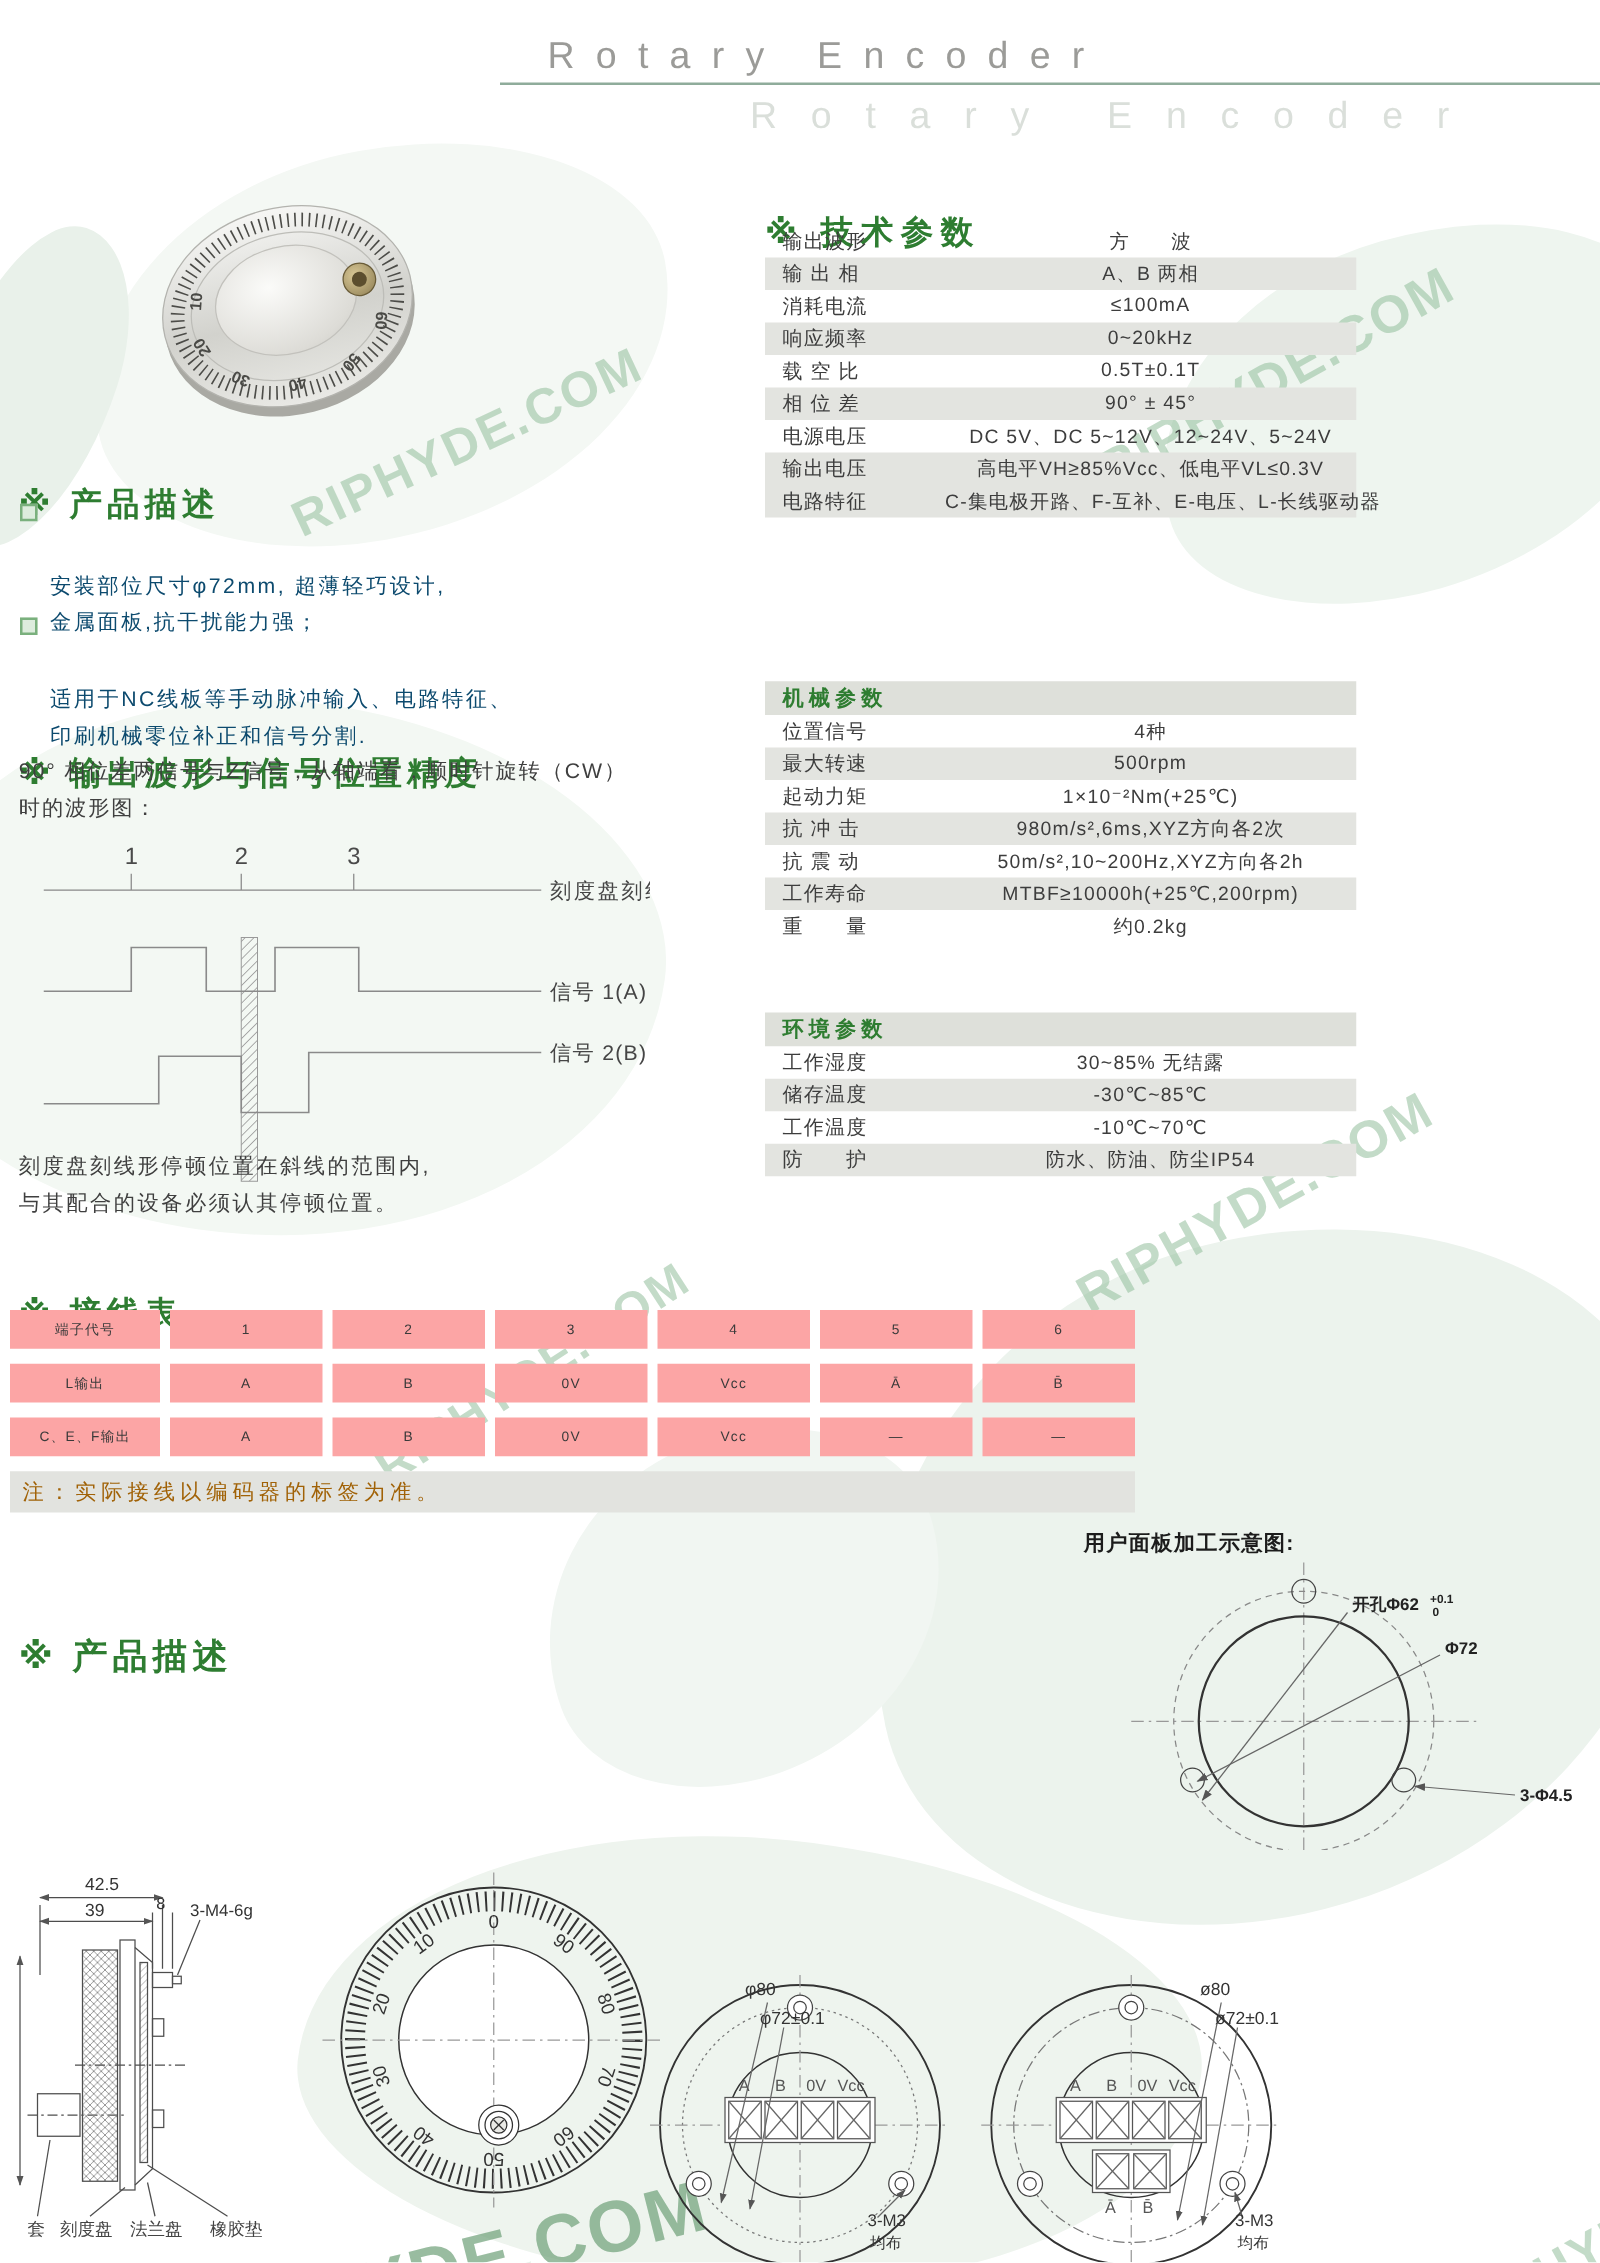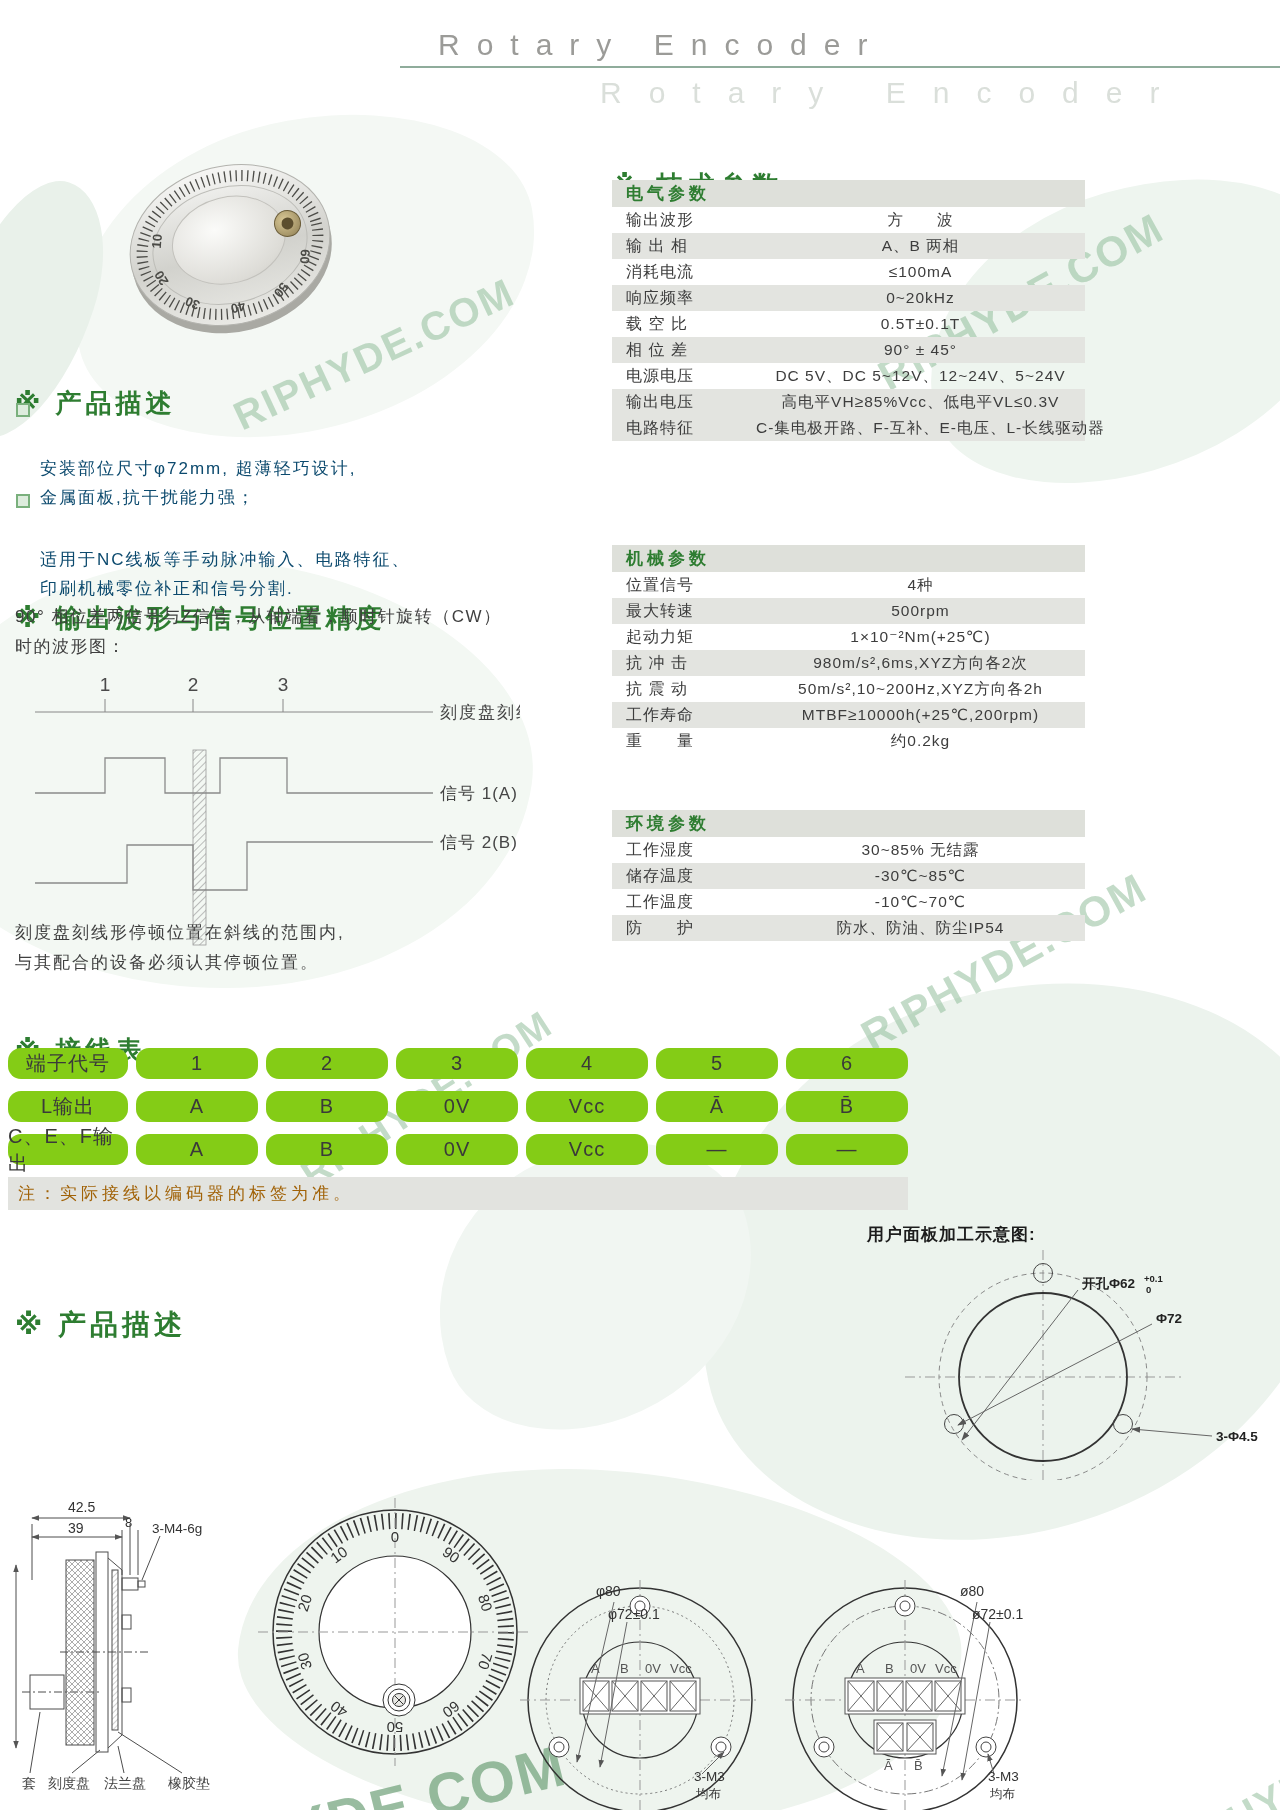--- a/index.html
+++ b/index.html
@@ -49,22 +49,22 @@
   .prow .lbl{width:130px;padding-left:14px;letter-spacing:1px;white-space:pre;flex:none;}
   .prow .val{flex:1;text-align:center;letter-spacing:1px;white-space:pre;font-size:15.5px;}
 
   
   .intro{position:absolute;left:15px;top:602px;width:492px;font-size:17px;line-height:30px;letter-spacing:1.5px;color:#3f3f3f;}
   .wfnote{position:absolute;left:15px;top:918px;width:500px;font-size:17px;line-height:30px;letter-spacing:2px;color:#3f3f3f;white-space:pre-line;}
 
   
   .wtable{position:absolute;left:8px;top:1048px;width:900px;}
   .wrow{display:flex;gap:8px;margin-bottom:12px;}
-  .wcell{height:31px;background:#84cc16;display:flex;align-items:center;justify-content:center;
-         font-size:20px;color:#3a3a3a;letter-spacing:1px;border-radius:13px;}
+  .wcell{height:31px;background:#fca5a5;display:flex;align-items:center;justify-content:center;
+         font-size:11px;color:#3a3a3a;letter-spacing:1px;}
   .wcell.hd{width:120px;flex:none;}
   .wcell.c{flex:1;}
   .wnote{width:900px;height:33px;background:#e2e3df;display:flex;align-items:center;
          font-size:17px;letter-spacing:4px;color:#a16207;padding-left:10px;box-sizing:border-box;}
 
   svg text{font-family:"Liberation Sans","DejaVu Sans",sans-serif;}
   .abs{position:absolute;}
 </style>
 </head>
 <body>
@@ -132,21 +132,20 @@
   </div>
   <div class="bullet" style="left:40px;top:487px">
     <span class="sq"></span>
     <span class="bullet-inner">适用于NC线板等手动脉冲输入、电路特征、
 印刷机械零位补正和信号分割.</span>
   </div>
 
   <div class="sec-head" style="left:612px;top:130px;letter-spacing:6px">※ 技术参数</div>
 
   <div class="ptable" style="top:180px">
-    <div class="thead">电气参数</div>
     <div class="prow">
         <span class="lbl">输出波形</span>
         <span class="val">方　　波</span>
       </div>
     <div class="prow alt">
         <span class="lbl">输 出 相</span>
         <span class="val">A、B 两相</span>
       </div>
     <div class="prow">
         <span class="lbl">消耗电流</span>

